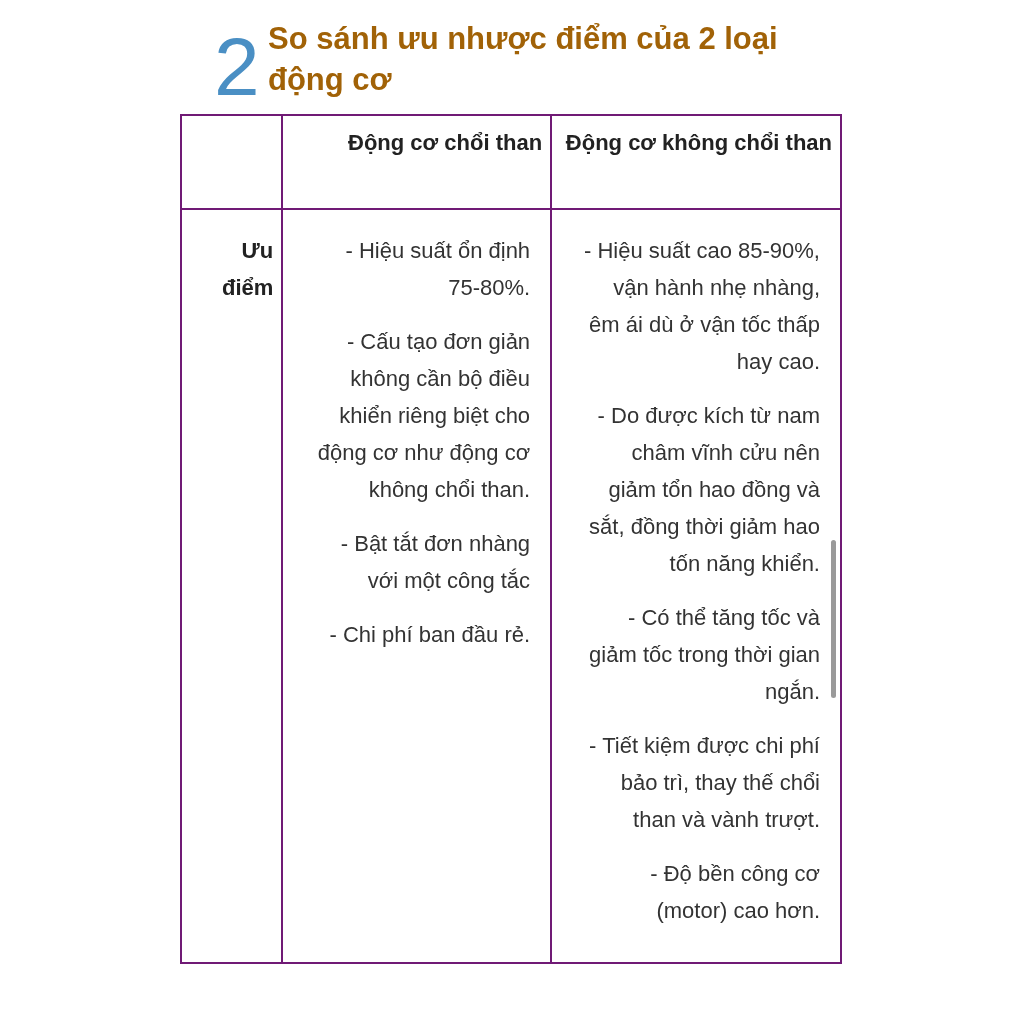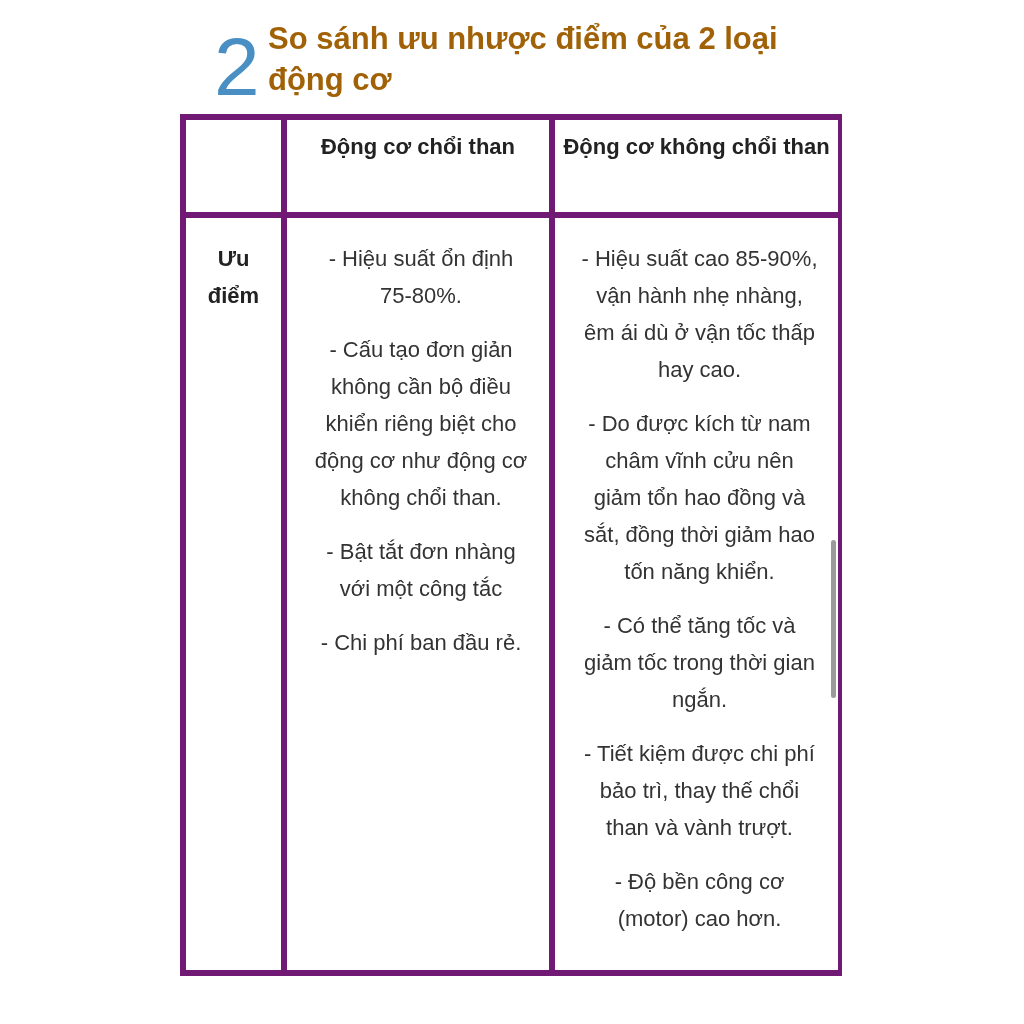--- a/index.html
+++ b/index.html
@@ -50,26 +50,26 @@
       width: 662px;
       height: 920px;
       overflow: hidden;
     }
     table {
       border-collapse: collapse;
       width: 662px;
       table-layout: fixed;
     }
     td, th {
-      border: 6px solid #701a75;
+      border: 2px solid #701a75;
       vertical-align: top;
       font-size: 22px;
       line-height: 37px;
       color: #333333;
-      text-align: center;
+      text-align: right;
     }
     th {
       font-weight: bold;
       color: #222222;
       padding: 8px 8px 10px 8px;
       height: 74px;
     }
     .col-label { width: 101px; }
     .col-a { width: 268px; }
     .col-b { width: 289px; }

